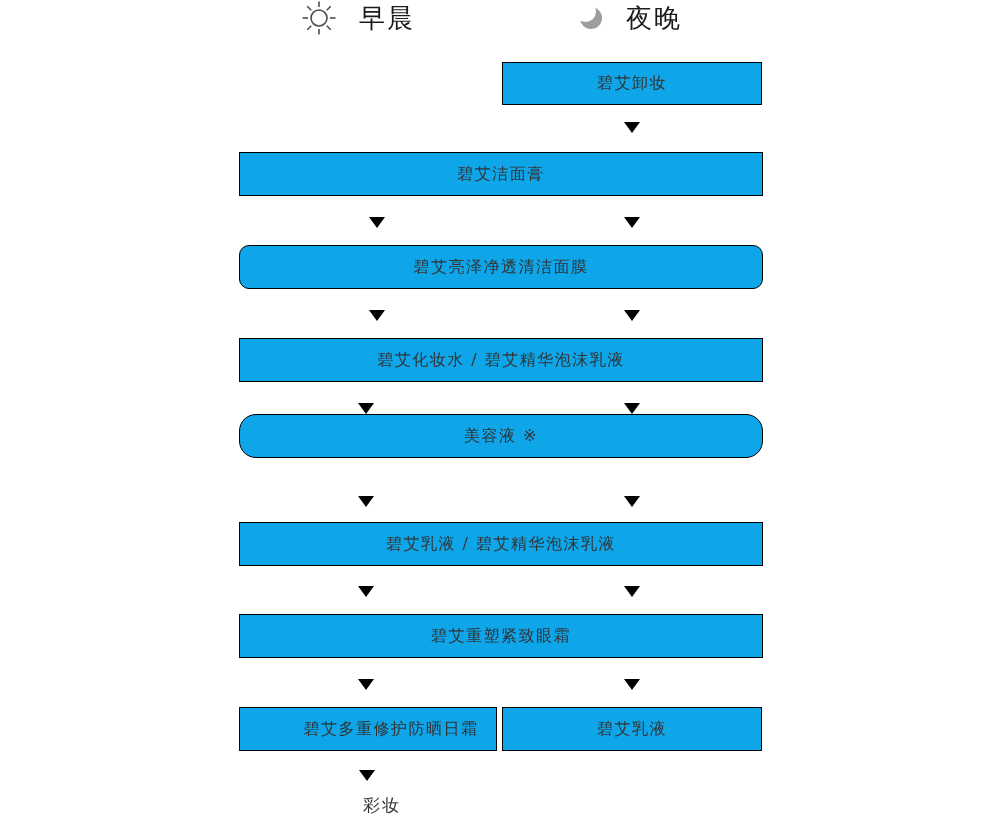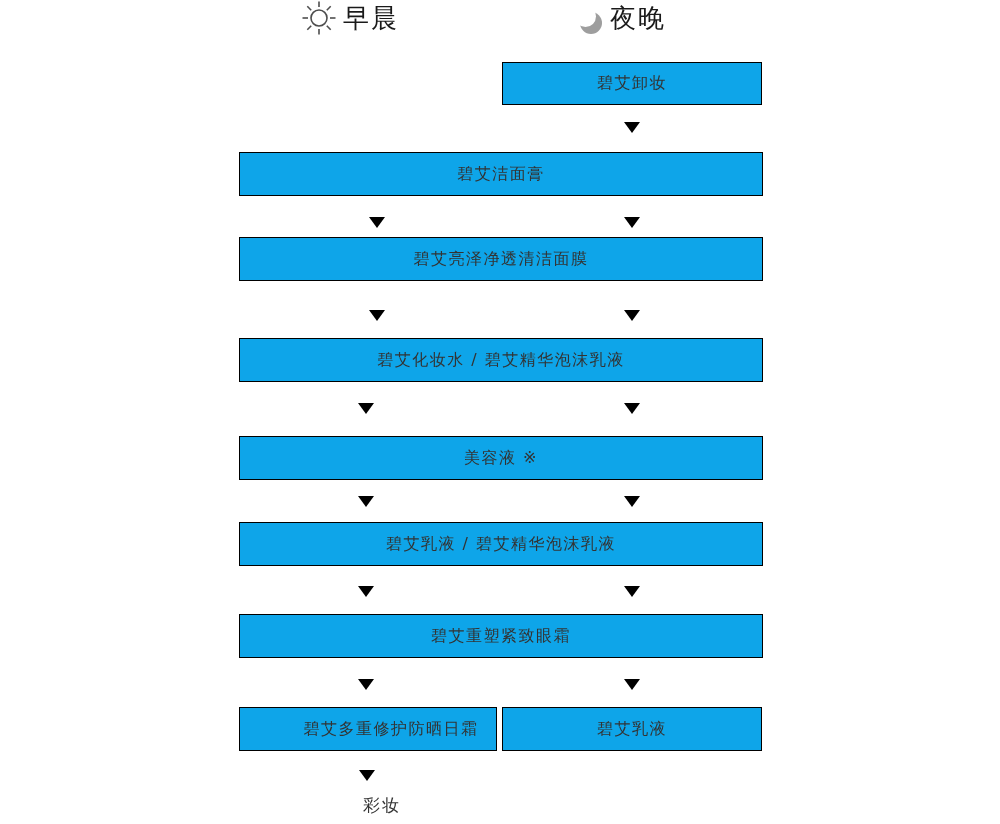--- a/index.html
+++ b/index.html
@@ -16,31 +16,31 @@
     overflow: hidden;
   }
 
   
   .col-header {
     position: absolute;
     top: 0;
     height: 36px;
     display: flex;
     align-items: center;
-    gap: 6px;
+    gap: 22px;
   }
   .col-header .title {
     font-size: 26px;
     letter-spacing: 2px;
     color: #1a1a1a;
     line-height: 36px;
     white-space: nowrap;
   }
   #hdr-morning { left: 301px; }
-  #hdr-night   { left: 578px; align-items: flex-end; }
+  #hdr-night   { left: 578px; }
 
   
   .flow-box {
     position: absolute;
     box-sizing: border-box;
     border: 1.5px solid #000000;
     background: #0ea5e9;
     display: flex;
     align-items: center;
     justify-content: center;
@@ -51,23 +51,23 @@
     color: #333333;
     white-space: nowrap;
   }
 
   .full  { left: 239px; width: 524px; height: 44px; }
   .leftc { left: 239px; width: 258px; height: 44px; padding-left: 46px; }
   .rightc{ left: 502px; width: 260px; height: 44px; }
 
   #box-1 { top: 62px; height: 43px; }
   #box-2 { top: 152px; }
-  #box-3 { top: 237px; }
+  #box-3 { top: 245px; border-radius: 10px; }
   #box-4 { top: 338px; }
-  #box-5 { top: 436px; }
+  #box-5 { top: 414px; border-radius: 17px; }
   #box-6 { top: 522px; }
   #box-7 { top: 614px; }
   #box-8a{ top: 707px; }
   #box-8b{ top: 707px; }
 
   
   .arrow-down {
     position: absolute;
     width: 0;
     height: 0;

